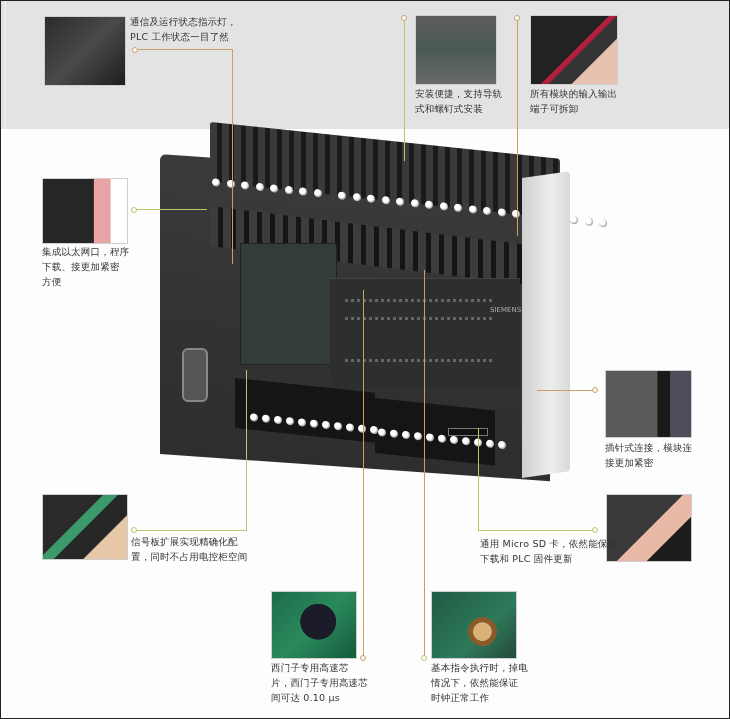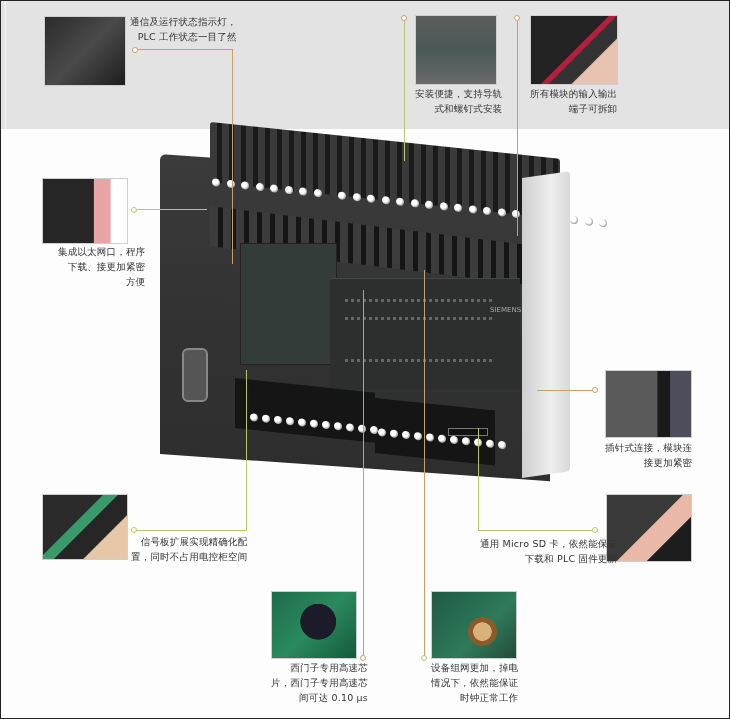--- a/index.html
+++ b/index.html
@@ -1,21 +1,21 @@
 <!DOCTYPE html>
 <html><head>
 <meta charset="utf-8">
 <style>
   html, body { margin:0; padding:0; }
   body { width:730px; height:719px; position:relative; overflow:hidden; background:#fdfdfd; font-family:"DejaVu Sans", sans-serif; }
   .frame { position:absolute; left:0; top:0; width:728px; height:717px; border:1px solid #222; box-sizing:content-box; }
   .top-band { position:absolute; left:1px; top:1px; width:728px; height:128px; background:#e3e3e3; }
   .inner-line-v { position:absolute; left:5px; top:1px; width:1px; height:128px; background:#f4f4f4; }
   .thumb { position:absolute; overflow:hidden; border:1px solid #cfcfcf; }
-  .caption { position:absolute; font-size:9.5px; line-height:15px; color:#333; letter-spacing:0.2px;text-align:right; }
+  .caption { position:absolute; font-size:9.5px; line-height:15px; color:#333; letter-spacing:0.2px; }
   .leader { position:absolute; background:#c9a063; }
   .leader.g { background:#b9c76a; }
   .dot { position:absolute; width:6px; height:6px; border-radius:50%; border:1.5px solid #c9a063; background:#fff; box-sizing:border-box; }
   .dot.g { border-color:#b9c76a; }
 
   
   .plc { position:absolute; left:150px; top:118px; width:420px; height:372px; }
   .plc-body { position:absolute; left:10px; top:36px; width:390px; height:300px; background:linear-gradient(180deg,#3b3b3b 0%,#333 50%,#2e2e2e 100%); border-radius:6px 6px 0 0; transform:skewY(4deg); transform-origin:left top; }
   .plc-top { position:absolute; left:60px; top:4px; width:350px; height:60px; background:repeating-linear-gradient(90deg,#3a3a3a 0 7px,#1a1a1a 7px 12px); transform:skewY(6deg); transform-origin:left top; border-radius:3px; }
   .plc-rack2 { position:absolute; left:60px; top:88px; width:340px; height:40px; background:repeating-linear-gradient(90deg,#3c3c3c 0 8px,#151515 8px 13px); transform:skewY(7deg); transform-origin:left top; }
@@ -134,21 +134,21 @@
 
 <div class="thumb img-dark" style="left:530px;top:15px;width:86px;height:68px;background:linear-gradient(135deg,#222 0 50%,#b41e3a 51% 55%,#333 56% 70%,#e7c2b0 71%);"></div>
 <div class="caption" style="left:530px;top:86px;">
   <div>所有模块的输入输出</div>
   <div>端子可拆卸</div>
 </div>
 <div class="dot" style="left:514px;top:15px;"></div>
 <div class="leader" style="left:517px;top:21px;width:1px;height:215px;"></div>
 
 <div class="thumb img-dark" style="left:42px;top:178px;width:84px;height:64px;background:linear-gradient(90deg,#262626 0 60%,#e9a5a5 61% 80%,#fff 81%);"></div>
-<div class="caption" style="left:58px;top:244px;">
+<div class="caption" style="left:42px;top:244px;">
   <div>集成以太网口，程序</div>
   <div>下载、接更加紧密</div>
   <div>方便</div>
 </div>
 <div class="dot g" style="left:131px;top:207px;"></div>
 <div class="leader g" style="left:137px;top:209px;width:70px;height:1px;"></div>
 
 <div class="thumb img-gray" style="left:605px;top:370px;width:85px;height:66px;background:linear-gradient(90deg,#5a5a5a 0 60%,#1a1a1a 61% 75%,#4d4d5c 76%);"></div>
 <div class="caption" style="left:605px;top:440px;">
   <div>插针式连接，模块连</div>
@@ -179,20 +179,20 @@
 <div class="caption" style="left:271px;top:660px;">
   <div>西门子专用高速芯</div>
   <div>片，西门子专用高速芯</div>
   <div>间可达 0.10 μs</div>
 </div>
 <div class="leader" style="left:363px;top:290px;width:1px;height:366px;"></div>
 <div class="dot" style="left:360px;top:655px;"></div>
 
 <div class="thumb img-pcb" style="left:431px;top:591px;width:84px;height:66px;"></div>
 <div class="caption" style="left:431px;top:660px;">
-  <div>设备组网更加，掉电</div>
+  <div>基本指令执行时，掉电</div>
   <div>情况下，依然能保证</div>
   <div>时钟正常工作</div>
 </div>
 <div class="leader" style="left:424px;top:270px;width:1px;height:386px;"></div>
 <div class="dot g" style="left:421px;top:655px;"></div>
 
 <div class="frame"></div>
 
 </body></html>

